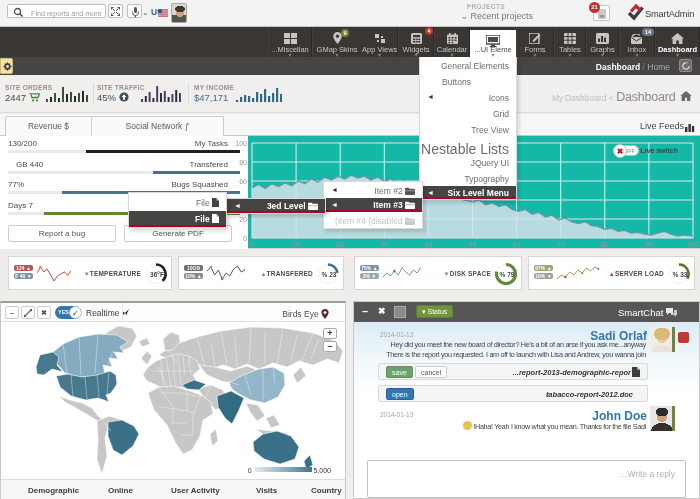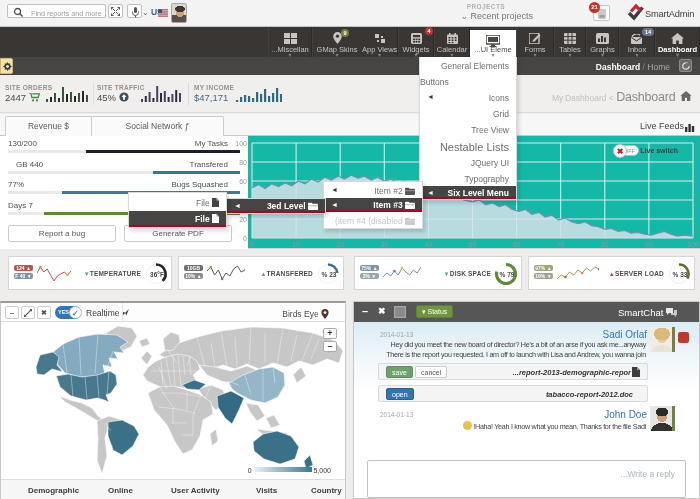--- a/index.html
+++ b/index.html
@@ -71,21 +71,21 @@
 .mz{width:14px;height:11px;background:#fff;border:1px solid #aaa;border-radius:2px;font-size:9px;font-weight:bold;text-align:center;line-height:9px;color:#333;margin-bottom:2px}
 #maptable{position:absolute;left:0;top:176px;width:344px;height:20px;border-top:1px solid #ddd;background:#f6f6f6}
 #maptable span{position:absolute;top:6px;font-size:8px;font-weight:bold;color:#3c3c3c}
 #legend{position:absolute;right:14px;top:164px;font-size:7px;color:#333}
 
 #chatp{position:absolute;left:353px;top:301px;width:347px;height:198px;background:#fff;border:1px solid #c8c8c8}
 #chathdr{position:absolute;left:0;top:0;width:345px;height:20px;background:#565656}
 #chathdr .ttl{position:absolute;right:22px;top:5px;color:#fff;font-size:9.5px}
 #chatbody{position:absolute;left:0;top:20px;width:345px;height:131px;background:linear-gradient(180deg,#dbecf5 0%,#f2f8fb 30%,#ffffff 55%)}
 .cdate{position:absolute;font-size:6.5px;color:#9aa4ac}
-.cname{position:absolute;font-size:10px;font-weight:normal;color:#3276b1}
+.cname{position:absolute;font-size:12px;font-weight:bold;color:#3276b1}
 .cmsg{position:absolute;font-size:7.2px;letter-spacing:-0.3px;color:#3f3f3f;line-height:10px}
 .cavatar{position:absolute;width:25px;height:25px;border-right:3px solid #71843f}
 .attach{position:absolute;left:24px;width:270px;height:17px;background:#f4f4f4;border:1px solid #d9d9d9;border-radius:2px}
 .fdoc{font-size:7.5px;font-weight:bold;font-style:italic;color:#333}
 #replybox{position:absolute;left:13px;top:158px;width:319px;height:38px;background:#fff;border:1px solid #c3c3c3;border-radius:2px}
 #replybox .ph{position:absolute;right:10px;top:8px;font-size:8.5px;color:#a9b3bb}
 </style></head>
 <body>
 
 <div id="hdr">
@@ -644,25 +644,25 @@
     <div class="cmsg" style="right:53px;top:99px;white-space:nowrap"><span style="display:inline-block;width:9px;height:9px;border-radius:50%;background:#e8c24a;vertical-align:-1px"></span> !Haha! Yeah I know what you mean. Thanks for the file Sadi</div>
   </div>
   <div id="replybox">
       <div class="ph">...Write a reply</div>
     </div>
 </div>
 
 <div id="overlays">
     <div class="abs" style="left:419px;top:57px;width:98px;background:#fff;border:1px solid #d9d9d9;border-top:none;box-shadow:2px 3px 4px rgba(0,0,0,0.15);z-index:50">
       <div style="position:relative;height:16.1px;font-size:8.5px;color:#6d6d6d;text-align:right;padding:4px 7px 0 5px">General Elements</div>
-      <div style="position:relative;height:16.1px;font-size:8.5px;color:#6d6d6d;text-align:left;padding:4px 23px 0 0">Buttons</div>
+      <div style="position:relative;height:16.1px;font-size:8.5px;color:#6d6d6d;text-align:center;padding:4px 23px 0 0">Buttons</div>
       <div style="position:relative;height:16.1px;font-size:8.5px;color:#6d6d6d;text-align:right;padding:4px 7px 0 0">Icons<span style="position:absolute;left:7px;top:4px;color:#333;font-size:7px">◄</span></div>
       <div style="position:relative;height:16.1px;font-size:8.5px;color:#6d6d6d;text-align:right;padding:4px 7px 0 0">Grid</div>
       <div style="position:relative;height:16.1px;font-size:8.5px;color:#6d6d6d;text-align:right;padding:4px 7px 0 0">Tree View</div>
-      <div style="position:relative;height:16.1px;font-size:11px;color:#6d6d6d;text-align:right;padding:4px 7px 0 0">Nestable Lists</div>
+      <div style="position:relative;height:16.1px;font-size:14px;color:#6d6d6d;text-align:right;padding:4px 7px 0 0">Nestable Lists</div>
       <div style="position:relative;height:16.1px;font-size:8.5px;color:#6d6d6d;text-align:right;padding:4px 7px 0 0">JQuery UI</div>
       <div style="position:relative;height:16.1px;font-size:8.5px;color:#6d6d6d;text-align:right;padding:4px 7px 0 0">Typography</div>
       <div style="position:relative;height:13.5px;background:#474544;border-bottom:2px solid #a90329;font-size:8.5px;font-weight:bold;color:#fff;text-align:right;padding:2px 7px 0 0">Six Level Menu<span style="position:absolute;left:7px;top:3px;color:#fff;font-size:7px">◄</span></div>
     </div>
     <div class="abs" style="left:323px;top:181px;width:100px;background:#fff;border:1px solid #d9d9d9;box-shadow:2px 3px 4px rgba(0,0,0,0.15);z-index:51">
       <div style="position:relative;height:16px;font-size:8.5px;color:#6d6d6d;text-align:right;padding:4px 7px 0 0">Item #2 <svg width="10" height="8" viewBox="0 0 10 8" style="vertical-align:-1px">
           <path d="M0 1.5A.8.8 0 0 1 .8 .7H3.6L4.6 1.8H9.2A.8.8 0 0 1 10 2.6V7.2A.8.8 0 0 1 9.2 8H.8A.8.8 0 0 1 0 7.2Z" fill="#555"></path>
           <path d="M0 3.4h10v0.8H0z" fill="#fff" opacity="0.5"></path>
         </svg><span style="position:absolute;left:7px;top:4px;color:#333;font-size:7px">◄</span></div>
       <div style="position:relative;height:14px;background:#474544;border-bottom:2px solid #a90329;font-size:8.5px;font-weight:bold;color:#fff;text-align:right;padding:2px 7px 0 0">Item #3 <svg width="10" height="8" viewBox="0 0 10 8" style="vertical-align:-1px">

